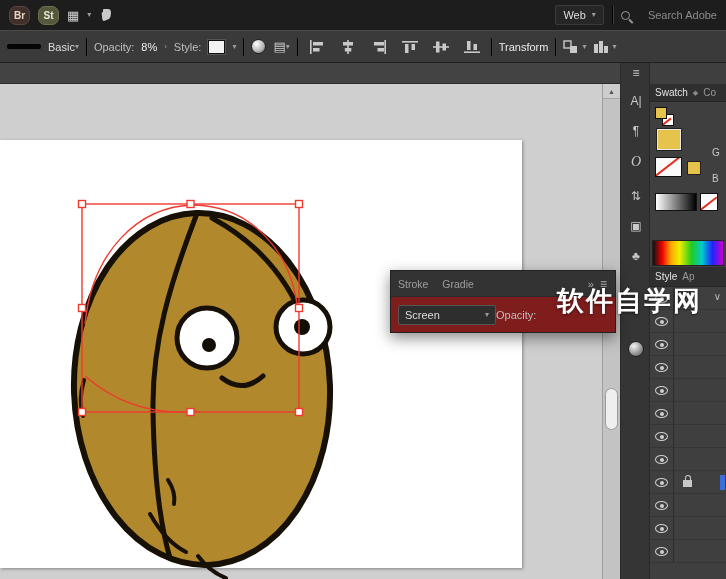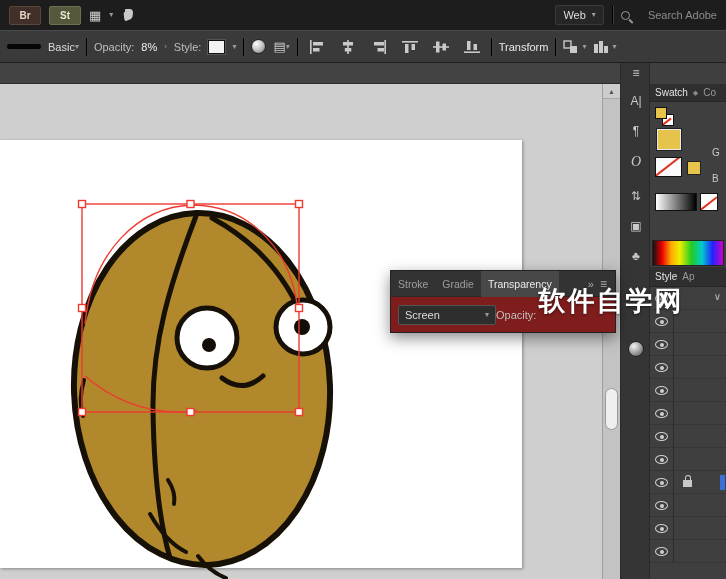--- a/index.html
+++ b/index.html
@@ -3,21 +3,21 @@
 <meta charset="utf-8">
 <style>
   *{margin:0;padding:0;box-sizing:border-box}
   html,body{background:#222}
   #root{position:relative;width:726px;height:579px;background:#2e2e2e;
         font-family:"Liberation Sans",sans-serif;font-size:11px;color:#ccc;overflow:hidden}
 
   
   .topbar{position:absolute;top:0;left:0;right:0;height:30px;background:#1d1d1d;
           display:flex;align-items:center;gap:8px;padding:0 9px}
-  .badge{width:32px;height:19px;border-radius:2px;font-size:10px;font-weight:700;
+  .badge{width:21px;height:19px;border-radius:7px;font-size:10px;font-weight:700;
          display:flex;align-items:center;justify-content:center}
   .badge.br{background:#41302a;color:#e6d6c6;border:1px solid #5a463a}
   .badge.st{background:#56583b;color:#e9e9d8;border:1px solid #6e7050}
   .tb-ic{color:#cfcfcf;font-size:13px;line-height:1}
   .chev{color:#9a9a9a;font-size:8px;line-height:1}
   .spacer{flex:1}
   .webdd{display:flex;align-items:center;gap:6px;color:#ddd;padding:3px 7px;
          border:1px solid #3a3a3a;border-radius:2px;background:#262626}
   .vsep{width:1px;height:18px;background:#000;box-shadow:1px 0 0 #3f3f3f;flex:none}
   .search{display:flex;align-items:center;gap:18px;color:#8b8b8b}
@@ -94,21 +94,21 @@
   .ftabs{height:26px;background:#333;display:flex;align-items:center;border-bottom:1px solid #292929}
   .ftab{padding:0 7px;font-size:10.5px;color:#9e9e9e;line-height:26px;height:26px}
   .ftab.active{background:#484848;color:#ececec}
   .fmore{margin-left:auto;color:#aaa;font-size:11px;padding:0 4px}
   .fmenu{color:#aaa;font-size:12px;padding:0 8px 0 2px}
   .fbody{display:flex;align-items:center;padding:8px 7px}
   .blendsel{display:flex;align-items:center;justify-content:space-between;width:98px;height:20px;
             background:#2e2e2e;border:1px solid #555;border-radius:2px;padding:0 6px;color:#ddd}
 
   
-  .watermark{position:absolute;left:504px;top:283px;width:214px;text-align:center;z-index:40;color:#fff;
+  .watermark{position:absolute;left:488px;top:283px;width:214px;text-align:right;z-index:40;color:#fff;
              font-family:Liberation Mono, monospace}
   .wm1{font-size:27px;font-weight:700;letter-spacing:2px;text-shadow:0 1px 3px rgba(0,0,0,.55)}
   .wm2{font-size:11px;font-weight:600;letter-spacing:2px;margin-top:1px;text-shadow:0 1px 2px rgba(0,0,0,.55)}
 </style>
 </head>
 <body>
 
 <div id="root">
 
   <div class="topbar">
@@ -364,21 +364,20 @@
             </span>
           </div>
         </div>
     </div>
   </div>
 
   <div class="fpanel">
     <div class="ftabs">
       <span class="ftab">Stroke</span>
       <span class="ftab">Gradie</span>
-      <span class="ftab active">Transparency</span>
       <span class="fmore">»</span>
       <span class="fmenu">≡</span>
     </div>
     <div class="fbody">
       <span class="blendsel">
         <span>Screen</span>
         <span class="chev">▾</span>
       </span>
       <span class="lbl">Opacity:</span>
     </div>

